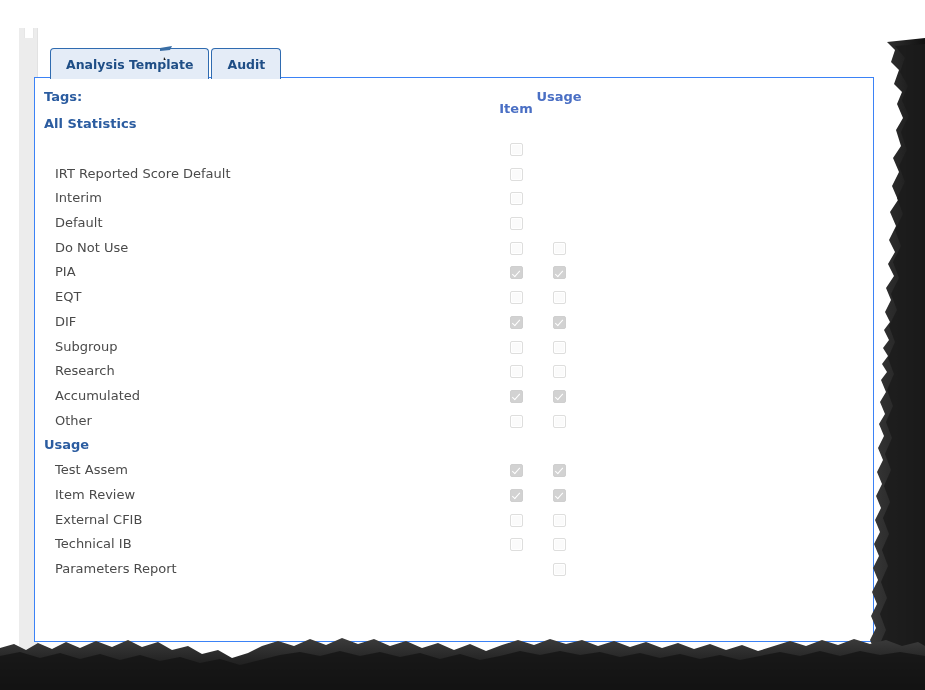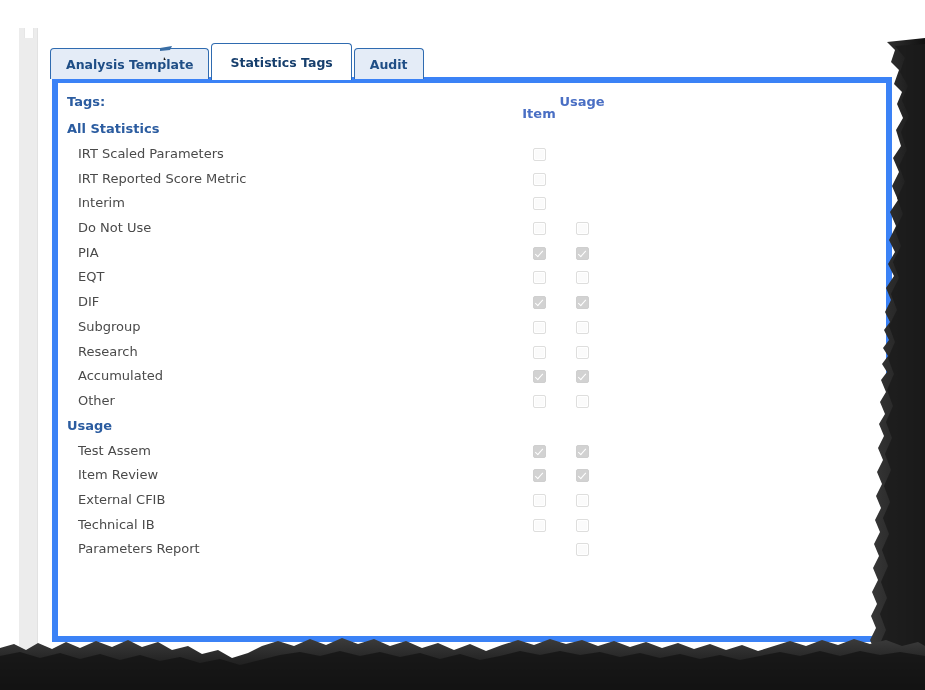--- a/index.html
+++ b/index.html
@@ -79,27 +79,27 @@
     color: #173f6d;
     position: relative;
     z-index: 8;
     margin-bottom: -1px;
     padding: 0 18px;
   }
 
   
   .panel {
     position: absolute;
-    left: 52px;
+    left: 34px;
     top: 77px;
     width: 840px;
     height: 565px;
     box-sizing: border-box;
     background: #ffffff;
-    border: 6px solid #3b82f6;
+    border: 1px solid #3b82f6;
     z-index: 4;
   }
 
   .panel-inner {
     position: relative;
     padding: 10px 0 0 0;
     height: 100%;
     box-sizing: border-box;
   }
 
@@ -210,59 +210,64 @@
 
 <div id="screen">
 
   <div class="left-strip"></div>
   <div class="left-strip-notch"></div>
 
   <div class="tabs">
     <div class="tab">
       <span>Analysis Template</span>
     </div>
-    <div class="tab active">
-      <span>Statistics Tags</span>
-    </div>
     <div class="tab">
       <span>Audit</span>
     </div>
   </div>
 
   <div class="panel">
     <div class="panel-inner">
 
       <div class="hdr-row">
         <div class="hdr-tags">Tags:</div>
         <div class="hdr-item">Item</div>
         <div class="hdr-test">Usage</div>
       </div>
 
       <div id="groups-container">
           <div class="group-heading">All Statistics</div>
           <div class="tag-row">
-            <div class="tag-label">IRT Scaled Parameters</div>
             <div class="cb-cell item">
               <span class="cb off"></span>
             </div>
             <div class="cb-cell test">
               <span class="cb off hidden"></span>
             </div>
           </div>
           <div class="tag-row">
-            <div class="tag-label">IRT Reported Score Metric</div>
+            <div class="tag-label">IRT Reported Score Default</div>
             <div class="cb-cell item">
               <span class="cb off"></span>
             </div>
             <div class="cb-cell test">
               <span class="cb off hidden"></span>
             </div>
           </div>
           <div class="tag-row">
             <div class="tag-label">Interim</div>
+            <div class="cb-cell item">
+              <span class="cb off"></span>
+            </div>
+            <div class="cb-cell test">
+              <span class="cb off hidden"></span>
+            </div>
+          </div>
+          <div class="tag-row">
+            <div class="tag-label">Default</div>
             <div class="cb-cell item">
               <span class="cb off"></span>
             </div>
             <div class="cb-cell test">
               <span class="cb off hidden"></span>
             </div>
           </div>
           <div class="tag-row">
             <div class="tag-label">Do Not Use</div>
             <div class="cb-cell item">

